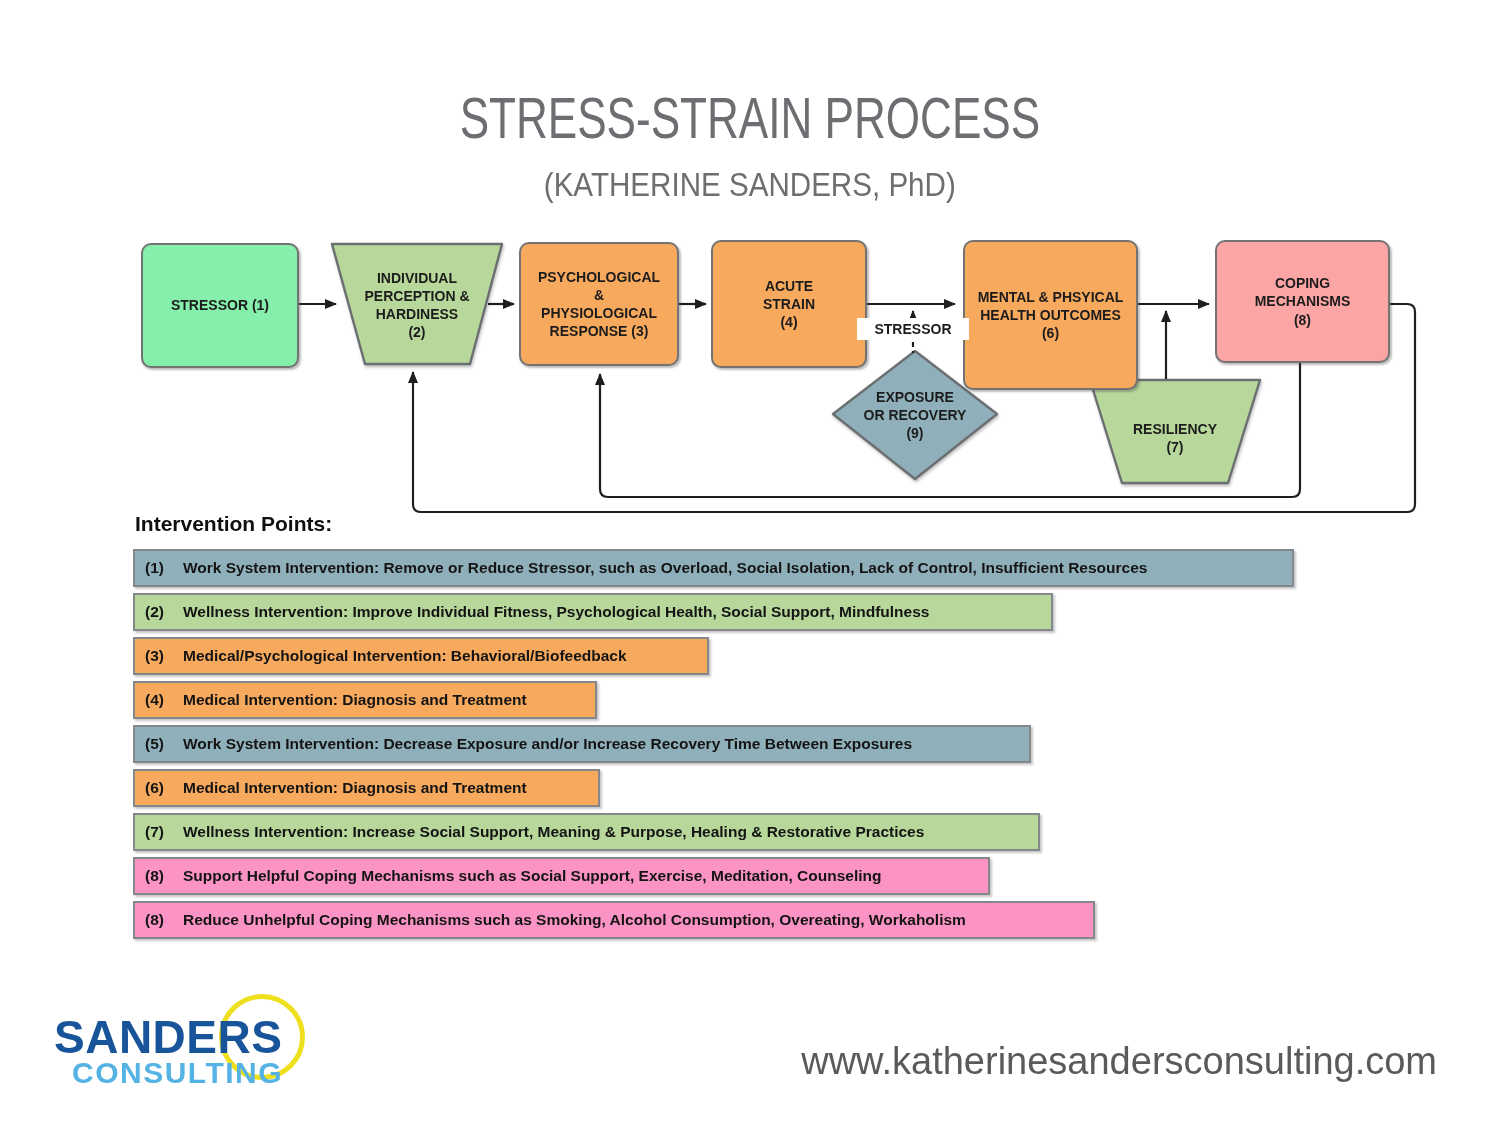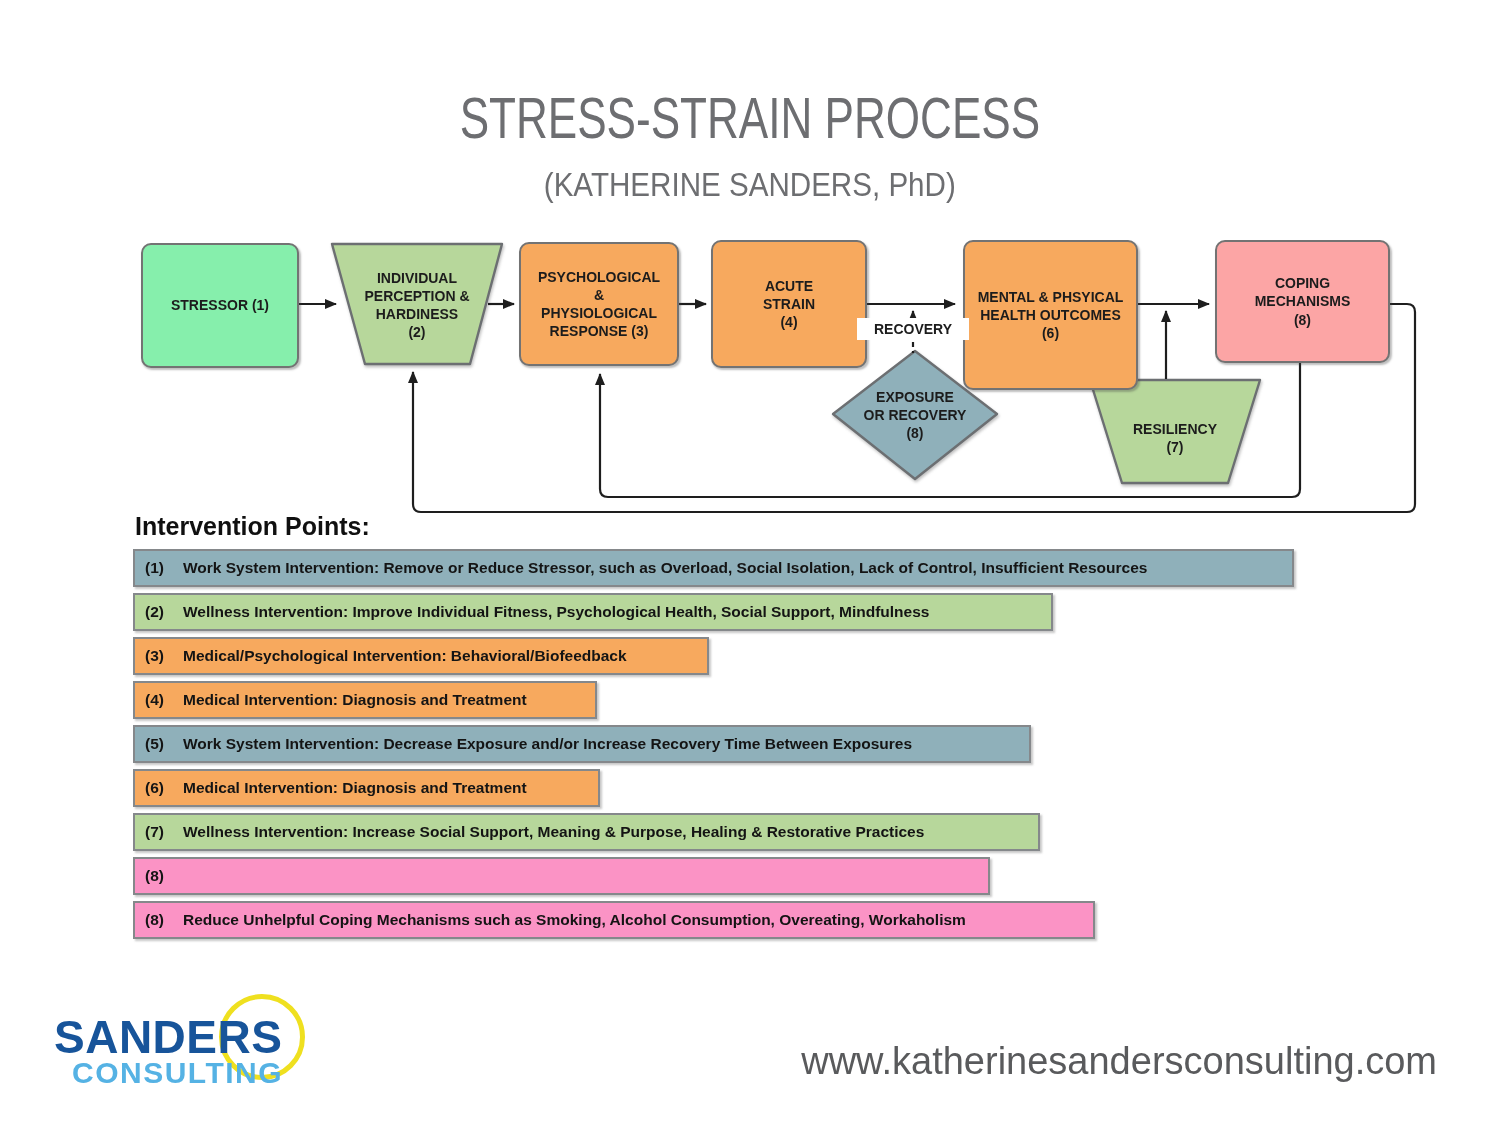--- a/index.html
+++ b/index.html
@@ -30,21 +30,21 @@
   .n-blue{background:#86efac;}
   .n-orange{background:#F7A95E;}
   .n-pink{background:#fca5a5;}
   .overlay{background:transparent;}
 
   .duration-label{position:absolute;left:857px;top:318px;width:112px;height:22px;background:#ffffff;
                   display:flex;align-items:center;justify-content:center;font-weight:700;
                   font-size:14px;color:#1c1c1c;}
 
   
-  .iv-heading{position:absolute;left:135px;top:512px;font-size:25px;font-weight:700;color:#101010;}
+  .iv-heading{position:absolute;left:135px;top:512px;font-size:21px;font-weight:700;color:#101010;}
   .iv-list{position:absolute;left:133px;top:549px;}
   .bar{display:flex;align-items:center;height:38px;margin-bottom:6px;border:2px solid #85888b;
        box-sizing:border-box;box-shadow:1.5px 2px 2px rgba(70,70,70,.3);
        font-size:15.5px;font-weight:700;color:#141414;white-space:nowrap;padding-left:10px;}
   .bar-num{display:inline-block;width:38px;flex:0 0 38px;}
   .c-blue{background:#8FB0BA;}
   .c-green{background:#B7D79B;}
   .c-orange{background:#F7A95E;}
   .c-pink{background:#FB93C5;}
 
@@ -109,25 +109,25 @@
   <div class="node rect-node n-pink" style="left:1215px;top:240px;width:175px;height:123px;">COPING
 MECHANISMS
 (8)</div>
 
   <div class="node overlay" style="left:342px;top:250px;width:150px;height:110px;">INDIVIDUAL
 PERCEPTION &amp;
 HARDINESS
 (2)</div>
   <div class="node overlay" style="left:845px;top:386px;width:140px;height:58px;">EXPOSURE
 OR RECOVERY
-(8)</div>
+(9)</div>
   <div class="node overlay" style="left:1110px;top:410px;width:130px;height:56px;">RESILIENCY
 (7)</div>
 
-  <div class="duration-label">RECOVERY</div>
+  <div class="duration-label">STRESSOR</div>
 
   <div class="iv-heading">Intervention Points:</div>
   <div class="iv-list">
     <div class="bar c-blue" style="width:1161px;">
       <span class="bar-num">(1)</span>
       <span class="bar-text">Work System Intervention: Remove or Reduce Stressor, such as Overload, Social Isolation, Lack of Control, Insufficient Resources</span>
     </div>
     <div class="bar c-green" style="width:920px;">
       <span class="bar-num">(2)</span>
       <span class="bar-text">Wellness Intervention: Improve Individual Fitness, Psychological Health, Social Support, Mindfulness</span>
@@ -147,20 +147,21 @@
     <div class="bar c-orange" style="width:467px;">
       <span class="bar-num">(6)</span>
       <span class="bar-text">Medical Intervention: Diagnosis and Treatment</span>
     </div>
     <div class="bar c-green" style="width:907px;">
       <span class="bar-num">(7)</span>
       <span class="bar-text">Wellness Intervention: Increase Social Support, Meaning &amp; Purpose, Healing &amp; Restorative Practices</span>
     </div>
     <div class="bar c-pink" style="width:857px;">
       <span class="bar-num">(8)</span>
+      <span class="bar-text">Support Helpful Coping Mechanisms such as Social Support, Exercise, Meditation, Counseling</span>
     </div>
     <div class="bar c-pink" style="width:962px;">
       <span class="bar-num">(8)</span>
       <span class="bar-text">Reduce Unhelpful Coping Mechanisms such as Smoking, Alcohol Consumption, Overeating, Workaholism</span>
     </div>
   </div>
 
   <div class="logo">
     <div class="logo-circle"></div>
     <div class="logo-top">SANDERS</div>

